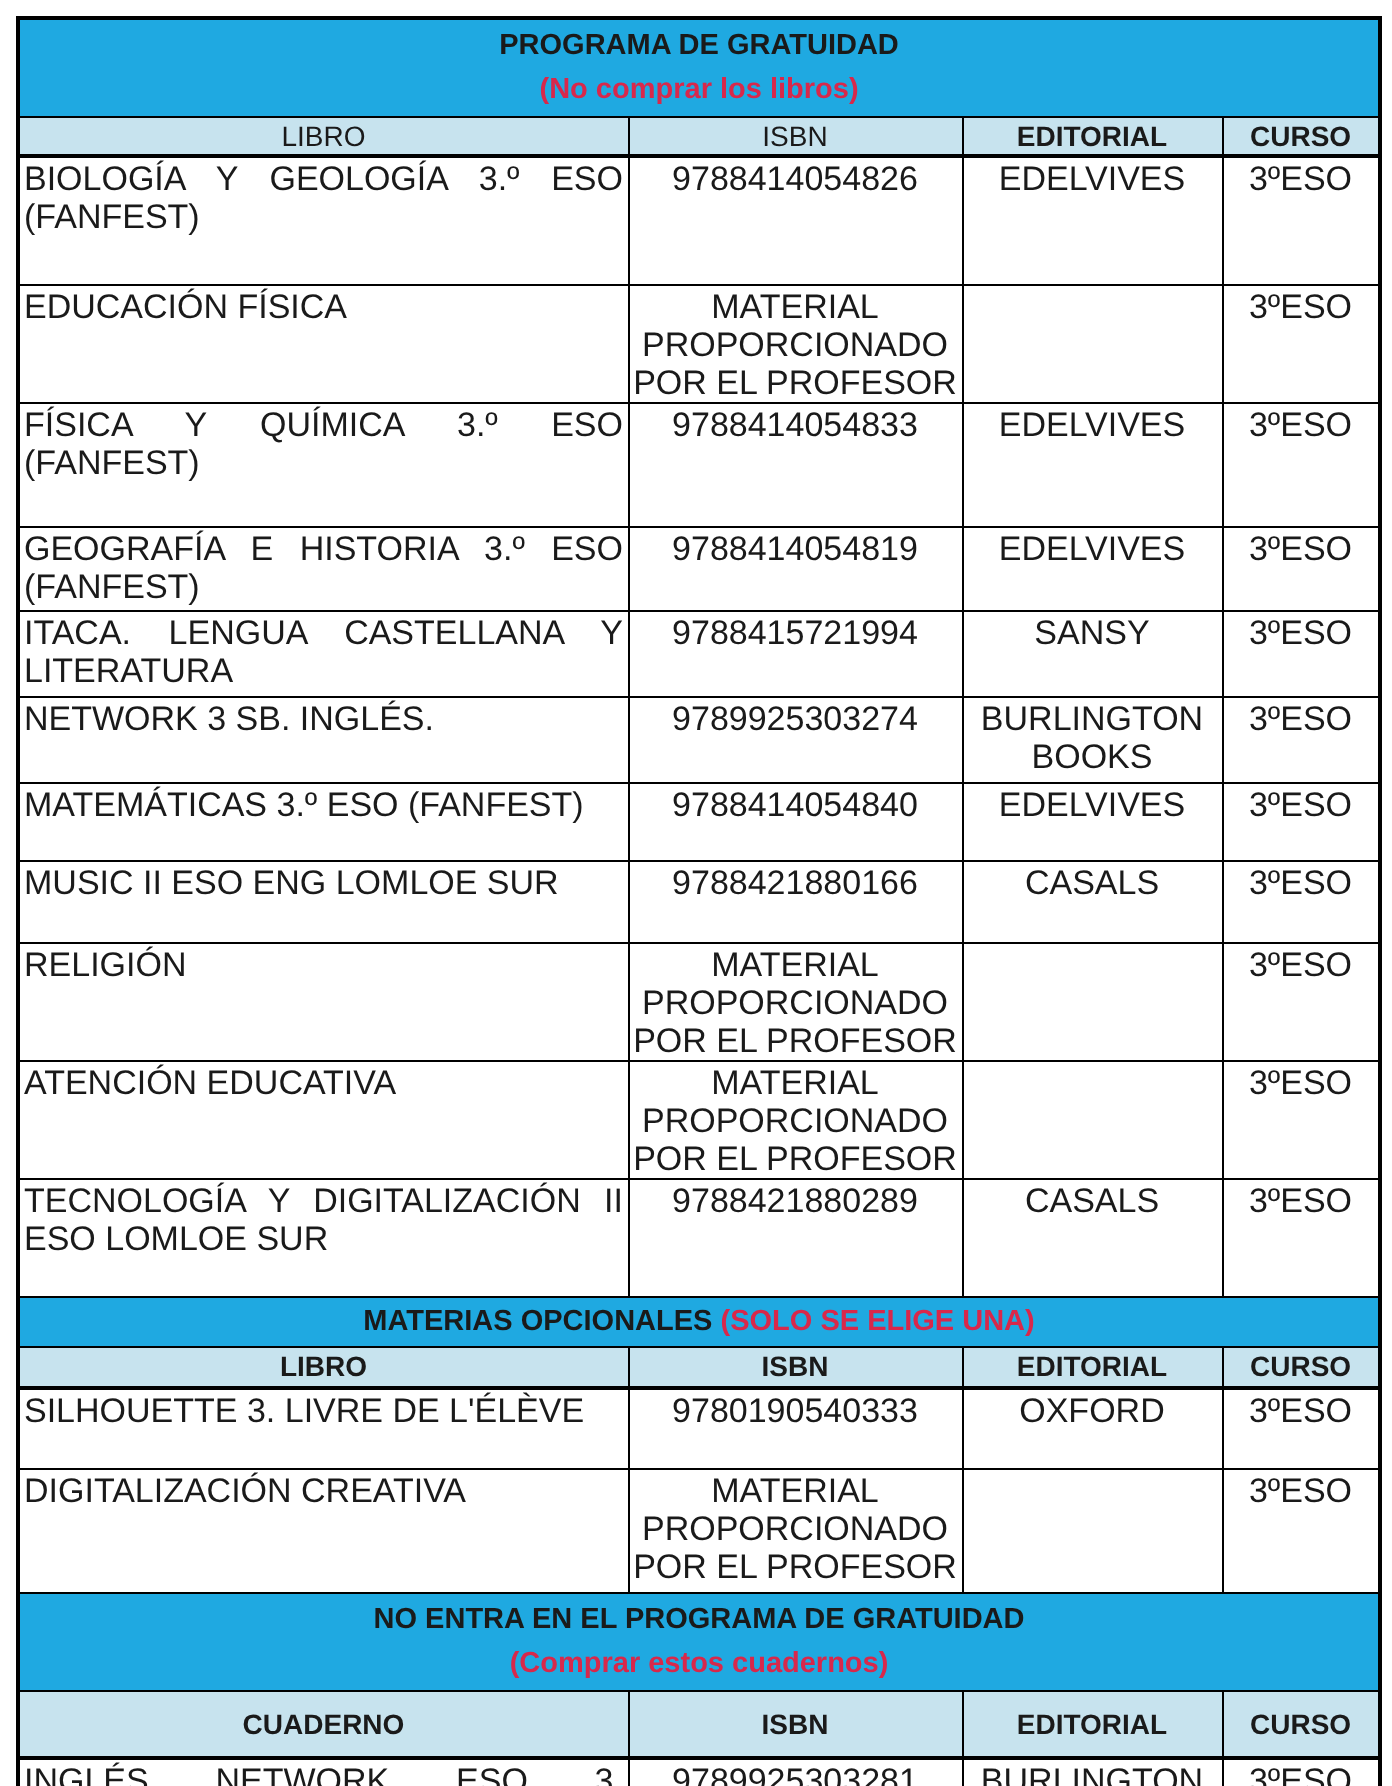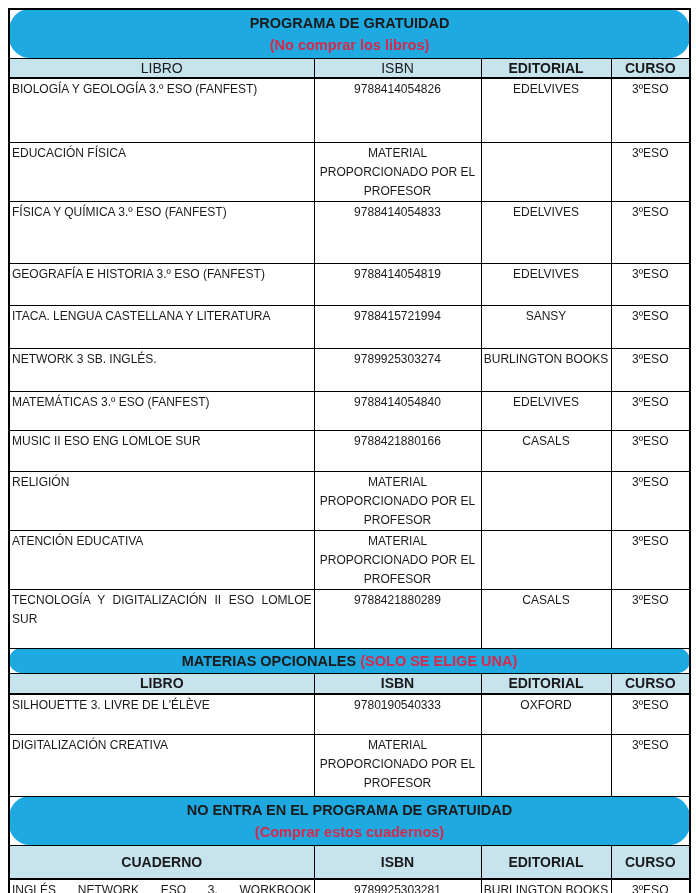--- a/index.html
+++ b/index.html
@@ -37,35 +37,34 @@
     padding: 0 2px;
   }
   tr.section-title-row td {
     background: var(--cyan);
     text-align: center;
     vertical-align: middle;
     font-weight: 700;
     font-size: 14.5px;
     line-height: 22px;
     padding: 1px 19px;
-    border-radius: 21px;
   }
   .note-line, .note-inline { color: var(--red); }
   tr.col-header-row td {
     background: var(--lightblue);
     text-align: center;
     vertical-align: middle;
     font-size: 14px;
     font-weight: 400;
     line-height: 16px;
     border-bottom-width: 2px;
   }
   tr.col-header-row td.bold { font-weight: 700; }
   tr.data-row td {
-    font-size: 12px;
+    font-size: 17px;
     line-height: 19px;
     padding-top: 1px;
   }
   td.cell-libro { text-align: justify; }
   td.cell-center { text-align: center; }
   .bold { font-weight: 700; }
 </style>
 </head>
 <body>
 

